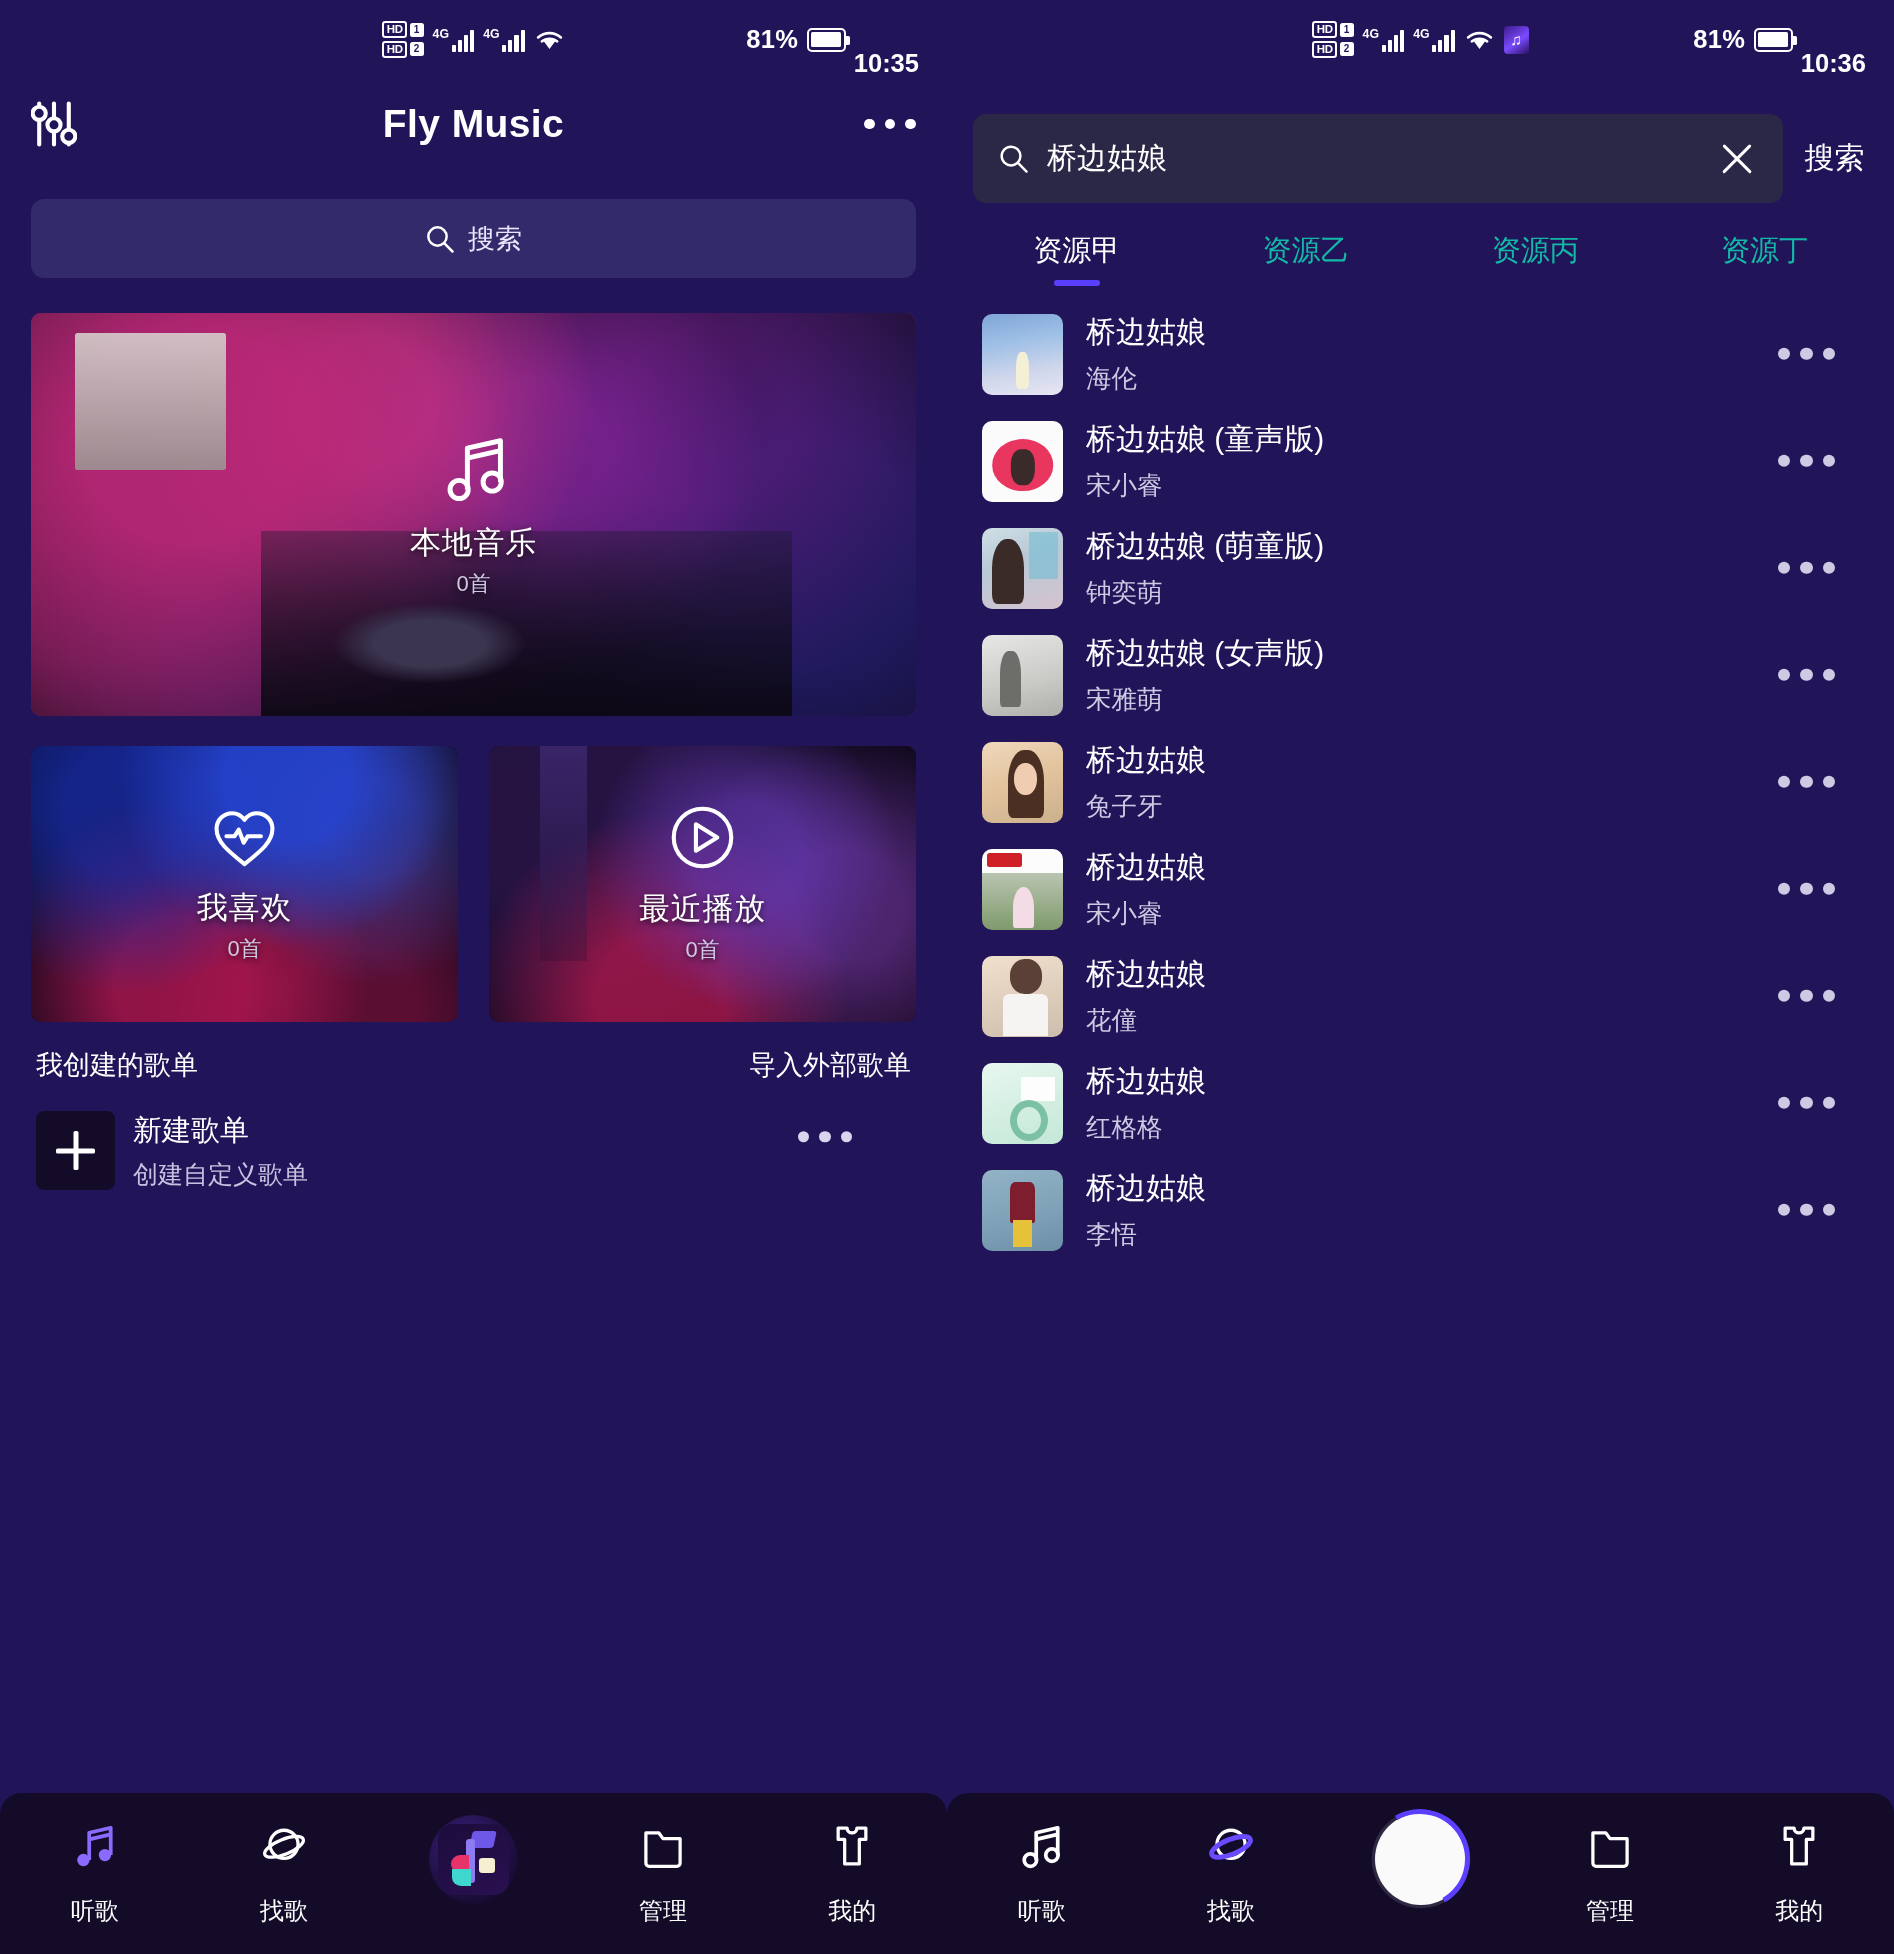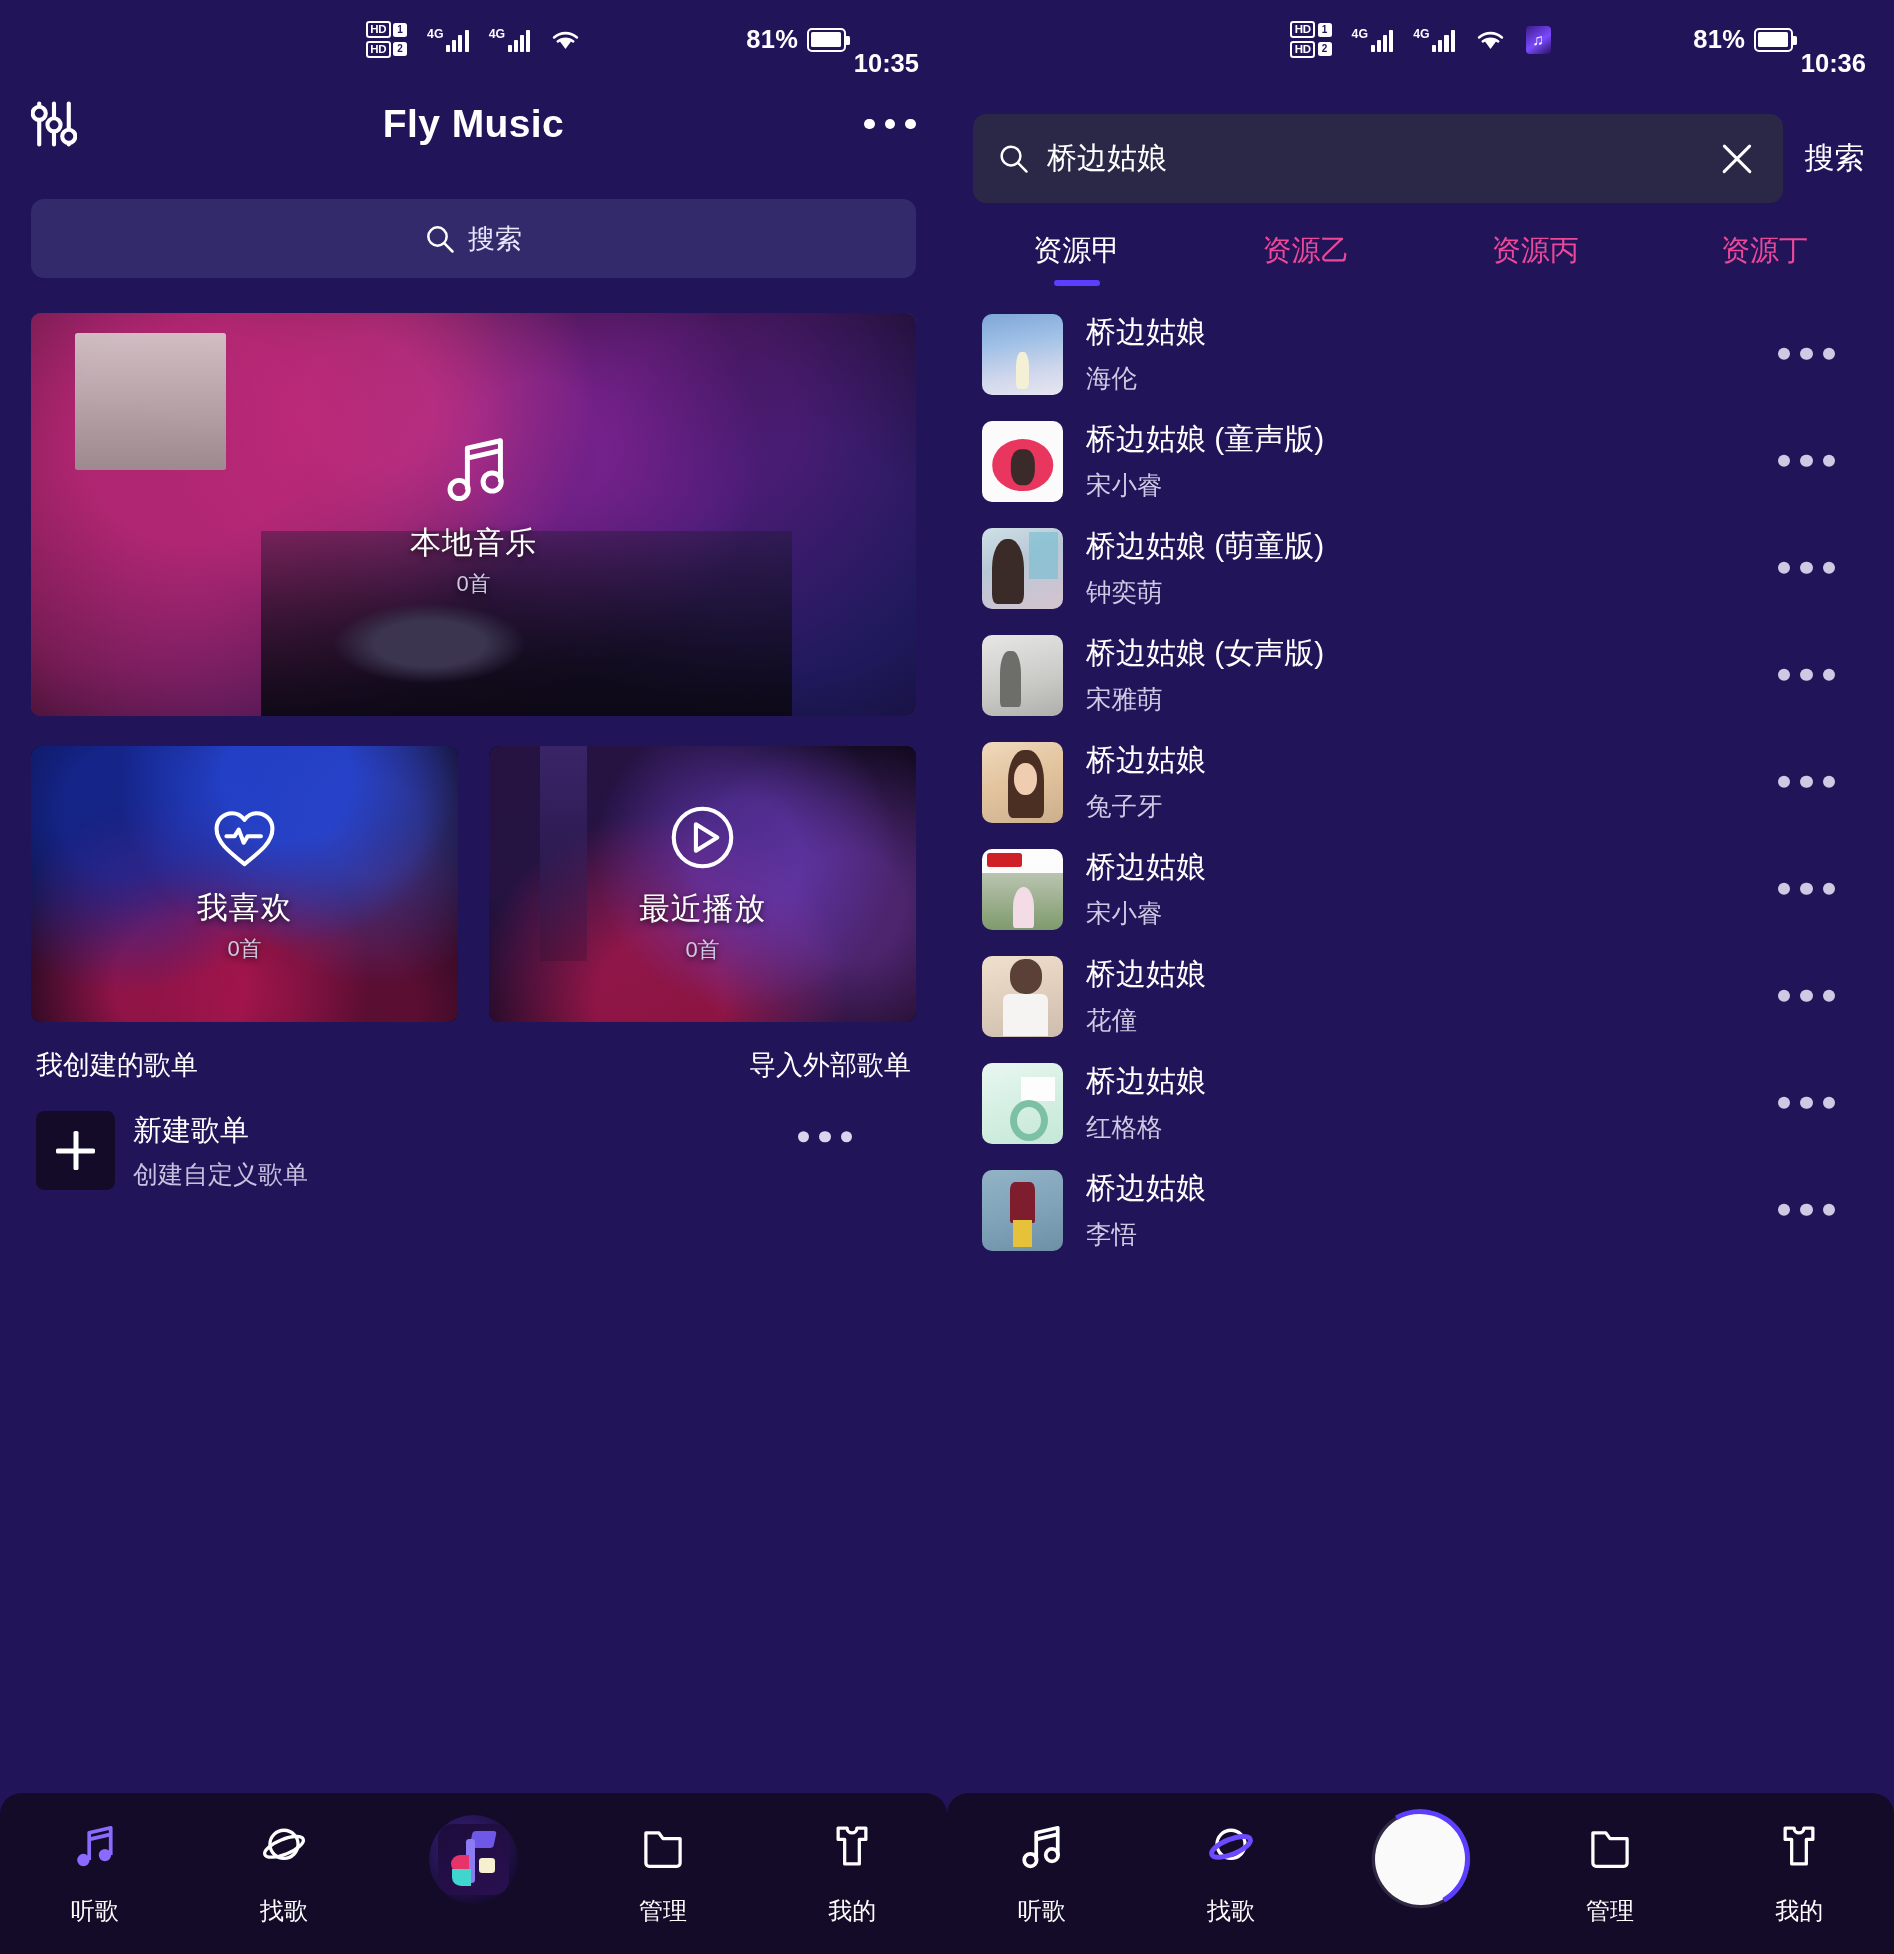--- a/index.html
+++ b/index.html
@@ -12,21 +12,21 @@
   }
   .screens { display:flex; width:1895px; height:1954px; }
   .screen { width:947px; height:1954px; position:relative; background:#211459; overflow:hidden; }
   .screen.right { background:#211459; }
 
   
   .statusbar {
     height:79px; display:flex; align-items:center; justify-content:center;
     position:relative; padding:0 28px; gap:8.2px;
   }
-  .sb-center { display:flex; align-items:center; gap:20px; }
+  .sb-center { display:flex; align-items:center; gap:9px; }
   .hdstack { display:flex; flex-direction:column; gap:2.5px; }
   .hdchip {
     display:flex; align-items:center; gap:2.5px;
     font-size:14px; font-weight:700; line-height:1;
   }
   .hdbox {
     border:2.1px solid #fff; border-radius:3.3px; padding:0.8px 2.5px;
     font-size:11.5px; letter-spacing:-0.4px; line-height:1;
   }
   .hdnum {
@@ -167,21 +167,21 @@
   .rsearch-val { flex:1; font-size:30px; color:#fff; }
   .xbtn { width:43px; height:43px; position:relative; flex:0 0 auto; }
   .xbtn::before,.xbtn::after{content:"";position:absolute;left:50%;top:50%;width:39px;height:3.3px;background:#fff;border-radius:1.6px;}
   .xbtn::before{transform:translate(-50%,-50%) rotate(45deg);}
   .xbtn::after{transform:translate(-50%,-50%) rotate(-45deg);}
   .rsearch-btn { font-size:30px; padding:0 13px 0 6.6px; white-space:nowrap; }
 
   
   .rtabs { display:flex; padding:0 15px; margin-top:28px; }
   .rtab { flex:1; text-align:center; position:relative; padding-bottom:18px; }
-  .rtab span { font-size:29px; color:#ec4899; }
+  .rtab span { font-size:29px; color:#14b8a6; }
   .rtab.active span { color:#fff; font-weight:500; }
   .rtab .ul {
     position:absolute; left:50%; transform:translateX(-50%); bottom:3.3px;
     width:46px; height:5.8px; background:#5b3fff; border-radius:3.3px; display:none;
   }
   .rtab.active .ul { display:block; }
 
   
   .songlist { margin-top:11.5px; }
   .song {

